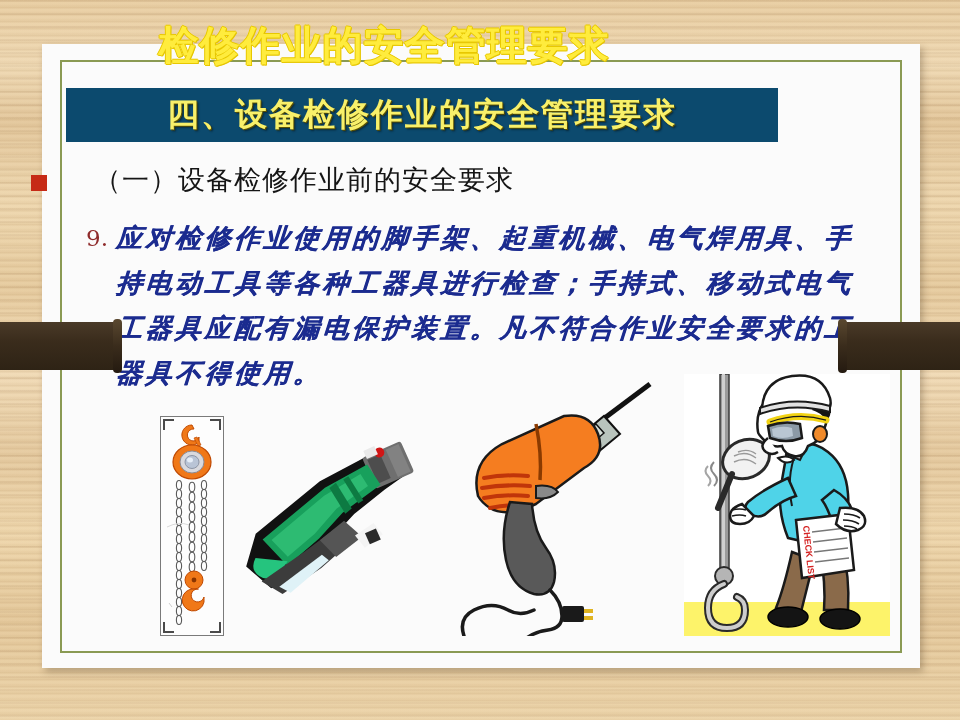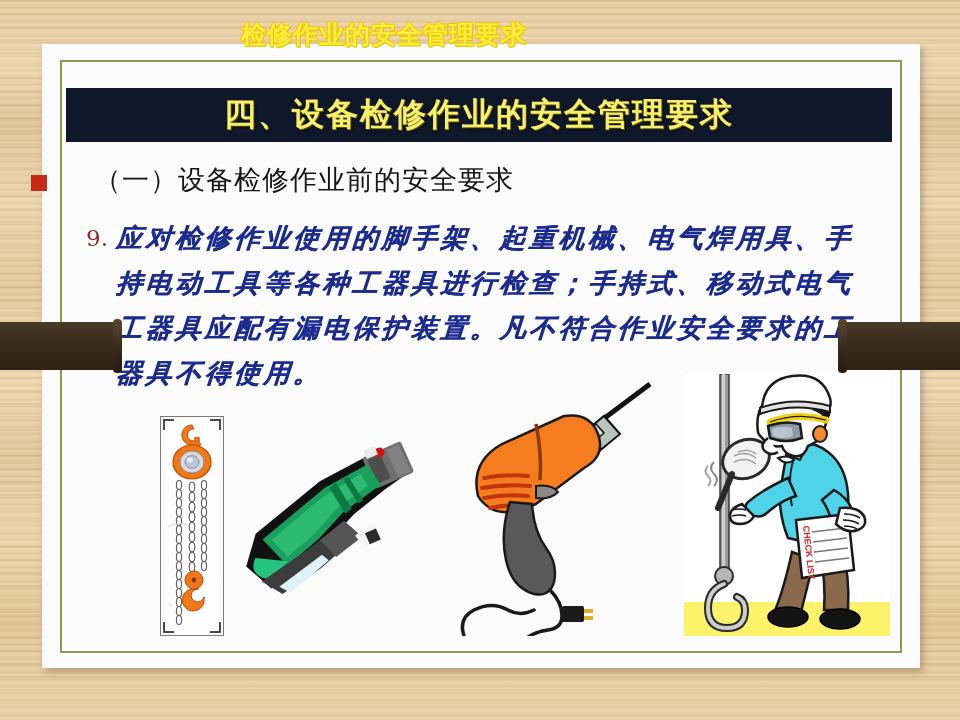--- a/index.html
+++ b/index.html
@@ -47,21 +47,21 @@
   }
 
   
   .top-overlay-title {
     position: absolute;
     left: 0;
     top: 18px;
     width: 768px;
     text-align: center;
     font-family: "DejaVu Sans", sans-serif;
-    font-size: 25px;
+    font-size: 40px;
     font-weight: bold;
     letter-spacing: 1px;
     color: #ffec3d;
     text-shadow:
       1px 0 0 #e8c800, -1px 0 0 #e8c800,
       0 1px 0 #e8c800, 0 -1px 0 #e8c800,
       1px 1px 0 #dfbf00;
     z-index: 40;
     pointer-events: none;
     white-space: nowrap;
@@ -86,23 +86,23 @@
     bottom: 15px;
     border: 2px solid #8a9a53;
     pointer-events: none;
   }
 
   
   .banner {
     position: absolute;
     left: 24px;
     top: 44px;
-    width: 826px;
+    width: 712px;
     height: 54px;
-    background: #0f172a;
+    background: #0c4a6e;
     display: flex;
     align-items: center;
     justify-content: center;
   }
   .banner-text {
     font-family: "DejaVu Sans", sans-serif;
     font-size: 32px;
     font-weight: bold;
     color: #f8f06a;
     letter-spacing: 2px;

